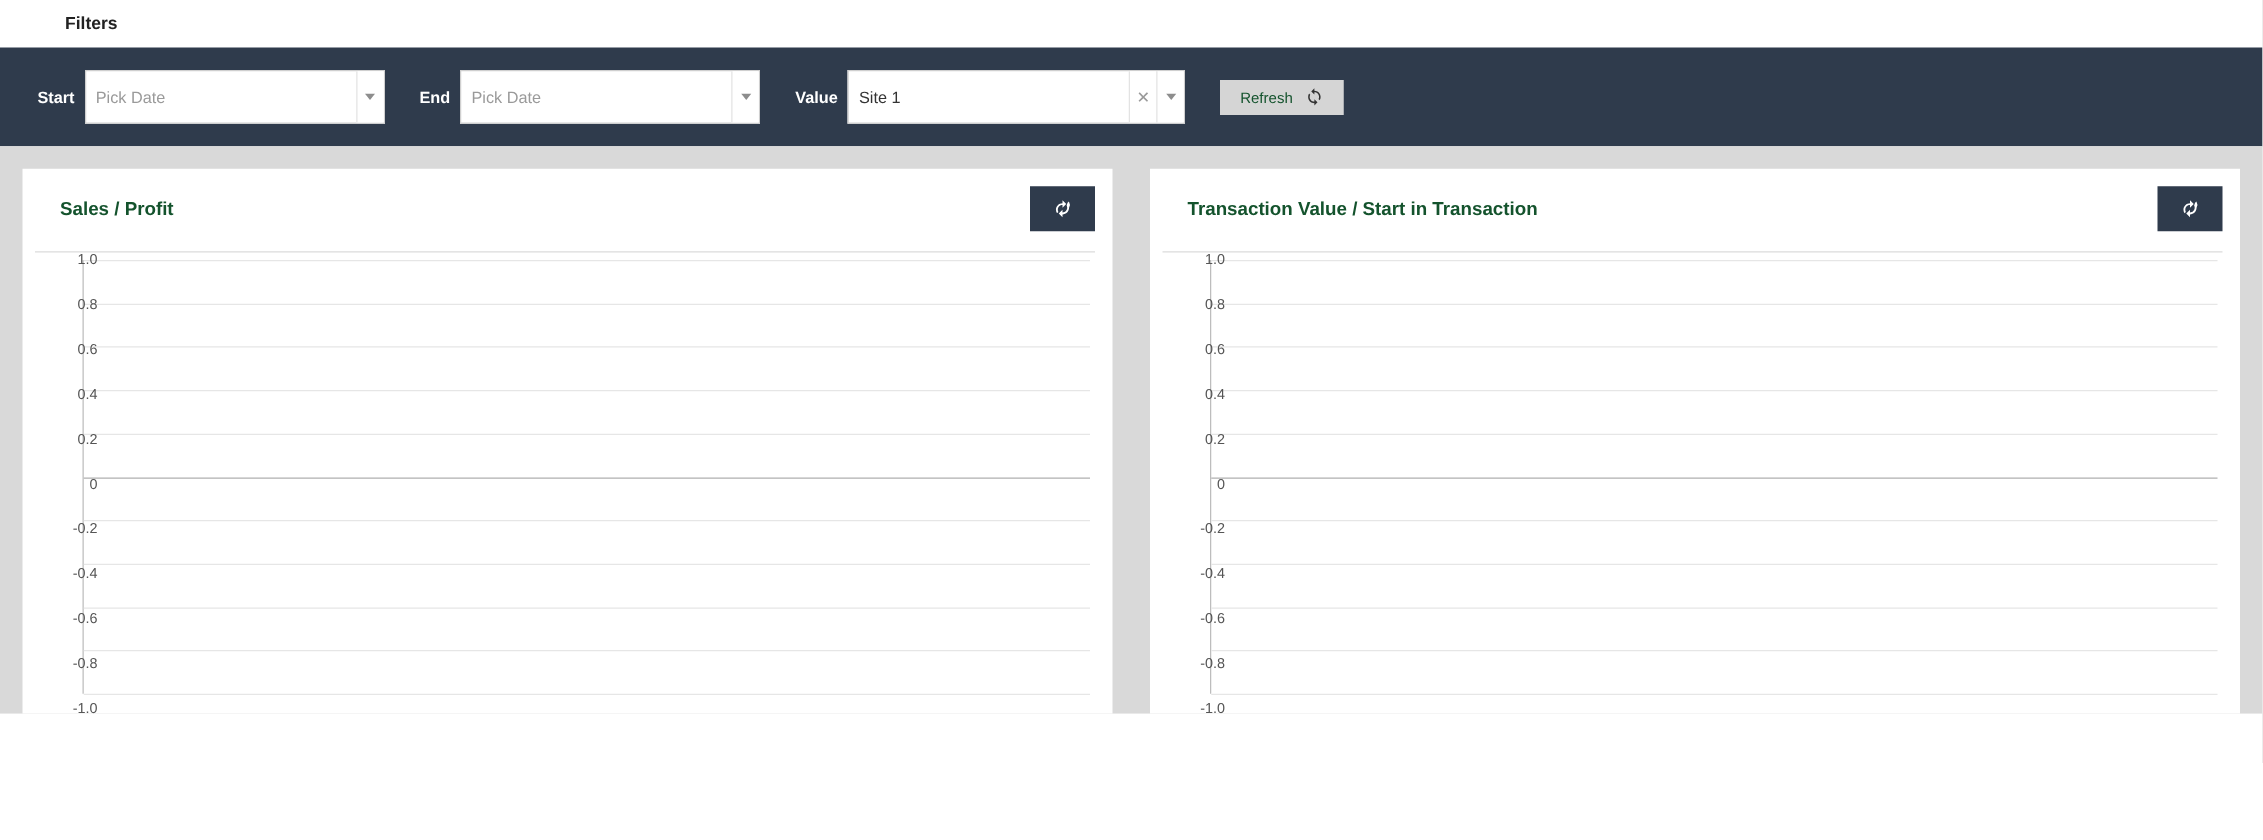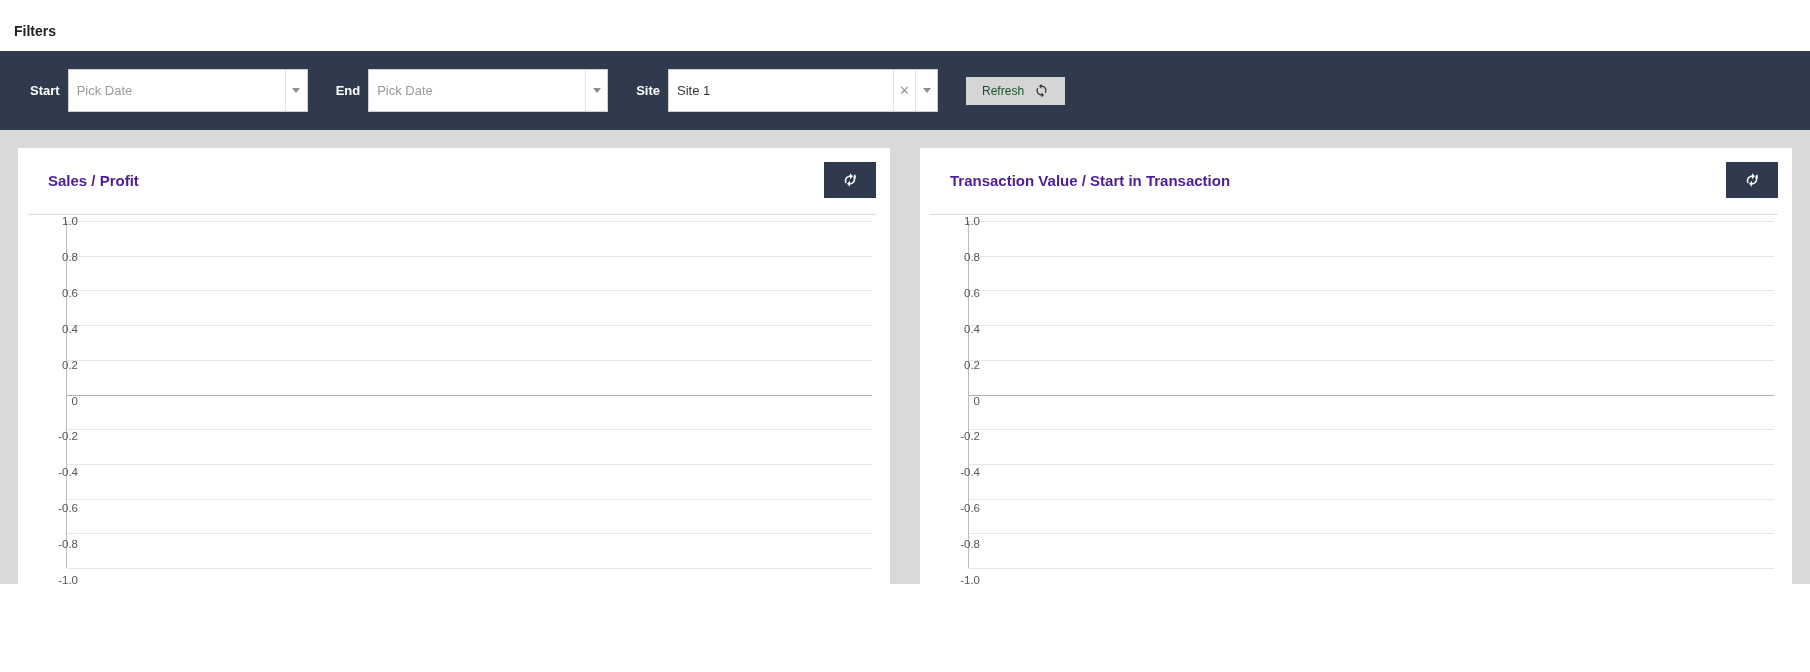--- a/index.html
+++ b/index.html
@@ -6,21 +6,22 @@
   body {
     margin: 0;
     font-family: "Segoe UI", Arial, sans-serif;
     background: #ffffff;
     color: #222;
     font-size: 13px;
   }
   .page-heading {
     font-weight: 700;
     font-size: 14px;
-    padding: 23px 14px 12px 14px;
+    padding: 10px 14px 12px 14px;
+    margin-left: 38px;
   }
   .filter-bar {
     background: #2f3b4c;
     display: flex;
     align-items: center;
     gap: 28px;
     padding: 18px 30px;
     color: #ffffff;
     font-size: 13px;
   }
@@ -99,21 +100,21 @@
   }
   .card-header {
     display: flex;
     align-items: center;
     justify-content: space-between;
     padding: 14px 14px 10px 30px;
   }
   .card-title {
     font-weight: 700;
     font-size: 15px;
-    color: #4c1d95;
+    color: #14532d;
   }
   .card-refresh {
     background: #2f3b4c;
     color: #ffffff;
     border: none;
     width: 52px;
     height: 36px;
     display: flex;
     align-items: center;
     justify-content: center;
@@ -172,21 +173,21 @@
     <span class="filter-label">End</span>
     <div class="combo">
       <input type="text" placeholder="Pick Date" style="">
       <div class="caret-btn">
         <span class="caret-down"></span>
       </div>
     </div>
   </div>
 
   <div class="filter-group">
-    <span class="filter-label">Site</span>
+    <span class="filter-label">Value</span>
     <div class="combo site">
       <input type="text" value="Site 1" style="">
       <div class="clear-btn">
         <span class="clear-x">✕</span>
       </div>
       <div class="caret-btn">
         <span class="caret-down"></span>
       </div>
     </div>
   </div>

